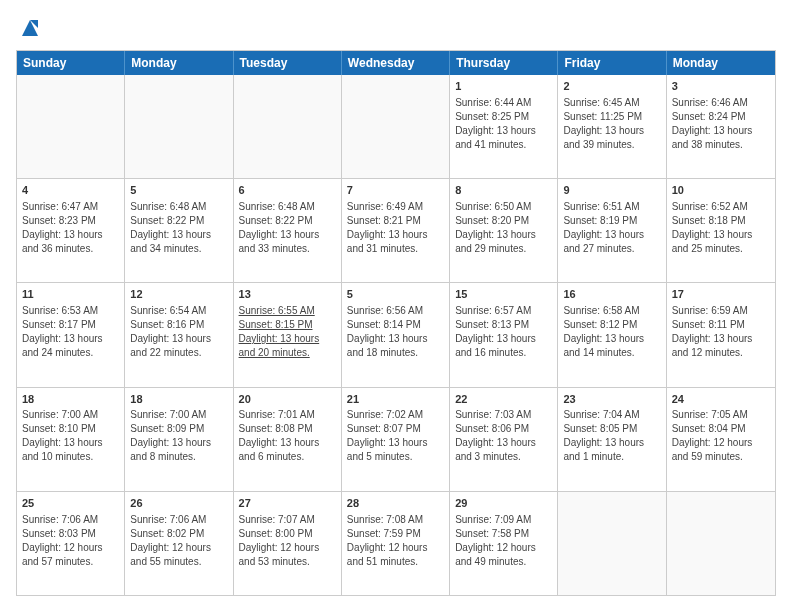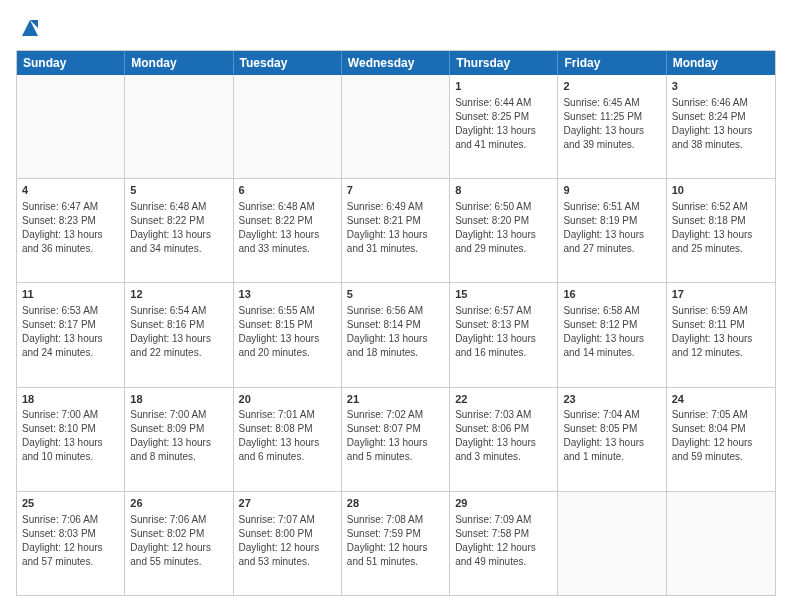--- a/index.html
+++ b/index.html
@@ -227,21 +227,21 @@
           </div>
           <div class="cal-cell">
             <span class="day-num">12</span>
             <div class="day-info" style="white-space: pre-line;">Sunrise: 6:54 AM
 Sunset: 8:16 PM
 Daylight: 13 hours
 and 22 minutes.</div>
           </div>
           <div class="cal-cell">
             <span class="day-num">13</span>
-            <div class="day-info" style="white-space: pre-line;">Sunrise: 6:55 AM
+            <div class="day-info" style="white-space: pre-line; text-decoration: underline;">Sunrise: 6:55 AM
 Sunset: 8:15 PM
 Daylight: 13 hours
 and 20 minutes.</div>
           </div>
           <div class="cal-cell">
             <span class="day-num">5</span>
             <div class="day-info" style="white-space: pre-line;">Sunrise: 6:56 AM
 Sunset: 8:14 PM
 Daylight: 13 hours
 and 18 minutes.</div>

